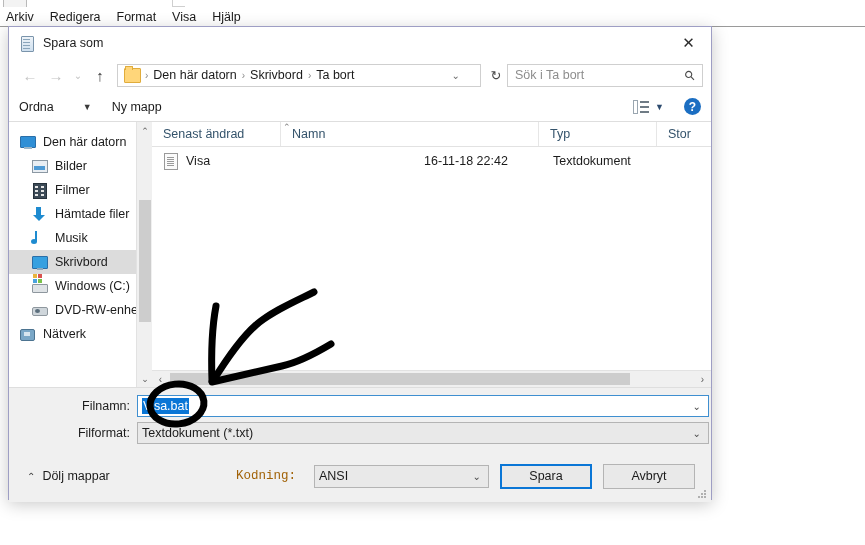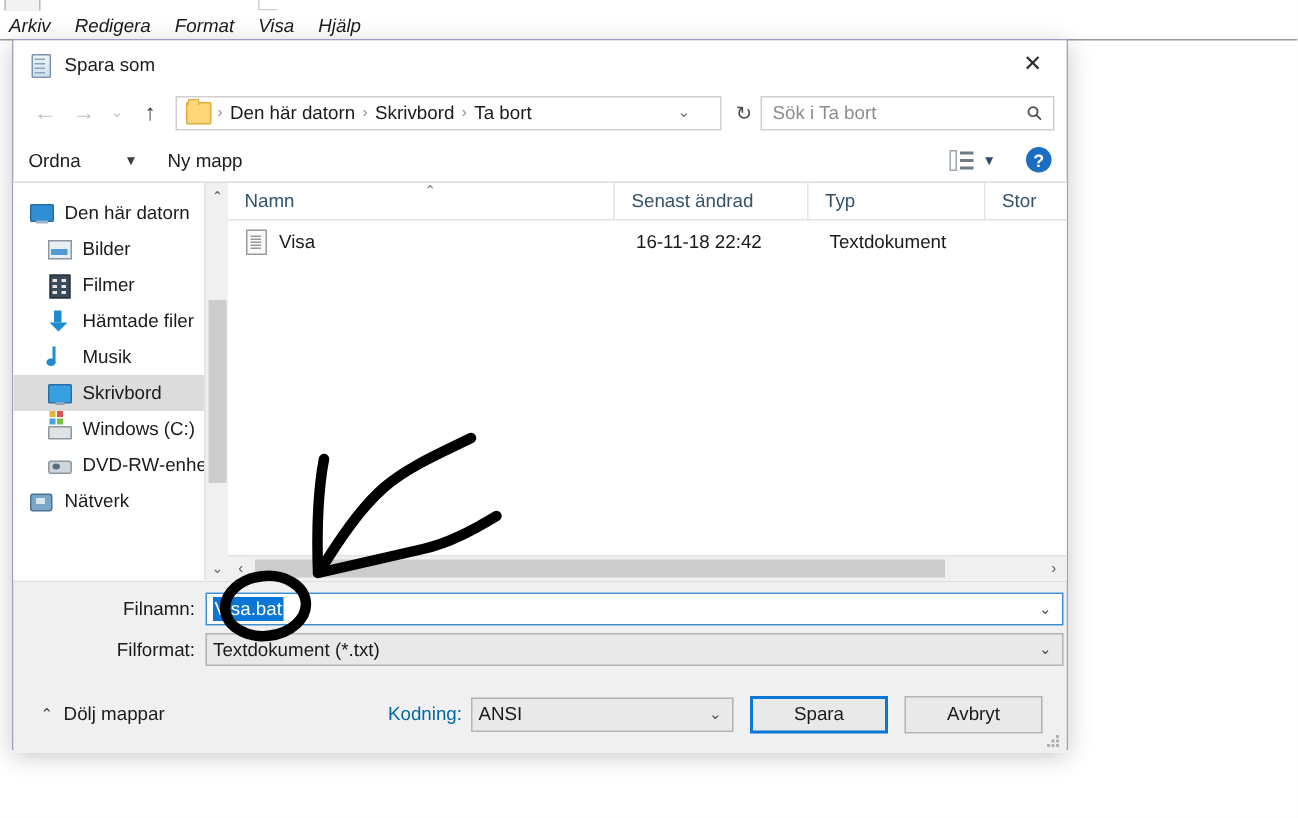--- a/index.html
+++ b/index.html
@@ -25,21 +25,21 @@
     border-left: 1px solid #cfcfcf; border-bottom: 1px solid #cfcfcf;
     background: #ffffff;
   }
   .np-menubar {
     position: absolute; left: 0; top: 7px; width: 865px; height: 19px;
     background: #ffffff;
     display: flex; align-items: center;
     padding-left: 6px; box-sizing: border-box;
   }
   .np-menu-item {
-    font-size: 12.5px; color: #1b1b1b; margin-right: 16px; white-space: nowrap; font-style: italic;
+    font-size: 12.5px; color: #1b1b1b; margin-right: 16px; white-space: nowrap;
   }
   .np-client {
     position: absolute; left: 0; top: 26px; width: 865px; height: 519px;
     background: #ffffff; border-top: 1px solid #9a9a9a;
     box-sizing: border-box;
   }
 
   
   .dlg {
     position: absolute; left: 8px; top: 26px; width: 704px; height: 474px;
@@ -250,21 +250,21 @@
   .combo.name { background: #ffffff; border: 1px solid #3f8fd0; }
   .combo.type { background: #e9e9e9; border: 1px solid #b4b4b4; }
   .combo-val { font-size: 12.5px; color: #1b1b1b; margin-left: 4px; }
   .combo-val.selected { background: #0a76d6; color: #ffffff; padding: 1px 1px; }
   .combo-caret { position: absolute; right: 7px; font-size: 10px; color: #4a4a4a; }
 
   
   .footer { position: relative; height: 52px; background: #f0f0f0; display: flex; align-items: center; }
   .hide-folders { display: flex; align-items: center; margin-left: 18px; font-size: 12.5px; color: #1b1b1b; }
   .hf-caret { font-size: 10px; margin-right: 7px; color: #3a3a3a; }
-  .enc-lbl { font-size: 12.5px; color: #0369a1; margin-left: auto; margin-right: 6px; }
+  .enc-lbl { font-size: 12.5px; color: #a16207; margin-left: auto; margin-right: 18px; font-family: Liberation Mono, monospace; }
   .enc-combo {
     width: 175px; height: 23px; background: #e9e9e9; border: 1px solid #b4b4b4;
     box-sizing: border-box; display: flex; align-items: center; position: relative;
   }
   .btn {
     width: 92px; height: 25px; background: #e9e9e9; border: 1px solid #b4b4b4;
     font-size: 12.5px; color: #1b1b1b; display: flex; align-items: center;
     justify-content: center; box-sizing: border-box; margin-left: 11px;
   }
   .btn.primary { border: 2px solid #0a76d6; }
@@ -410,22 +410,22 @@
 
         <div class="side-scroll">
           <span class="sc-arrow up">⌃</span>
           <span class="sc-thumb" style="top:78px;height:122px;"></span>
           <span class="sc-arrow down">⌄</span>
         </div>
       </div>
 
       <div class="filelist">
         <div class="col-head">
+          <span class="col-h" style="width:129px;">Senast ändrad</span>
           <span class="col-h" style="width:258px;">Namn</span>
-          <span class="col-h" style="width:129px;">Senast ändrad</span>
           <span class="col-h" style="width:118px;">Typ</span>
           <span class="col-h" style="width:40px;border-right:none;">Stor</span>
           <span class="sort-mark">⌃</span>
         </div>
 
         <div class="file-row">
           <span class="file-ico">
               <span class="pg"></span>
             </span>
           <span class="cell" style="width:238px;">Visa</span>

